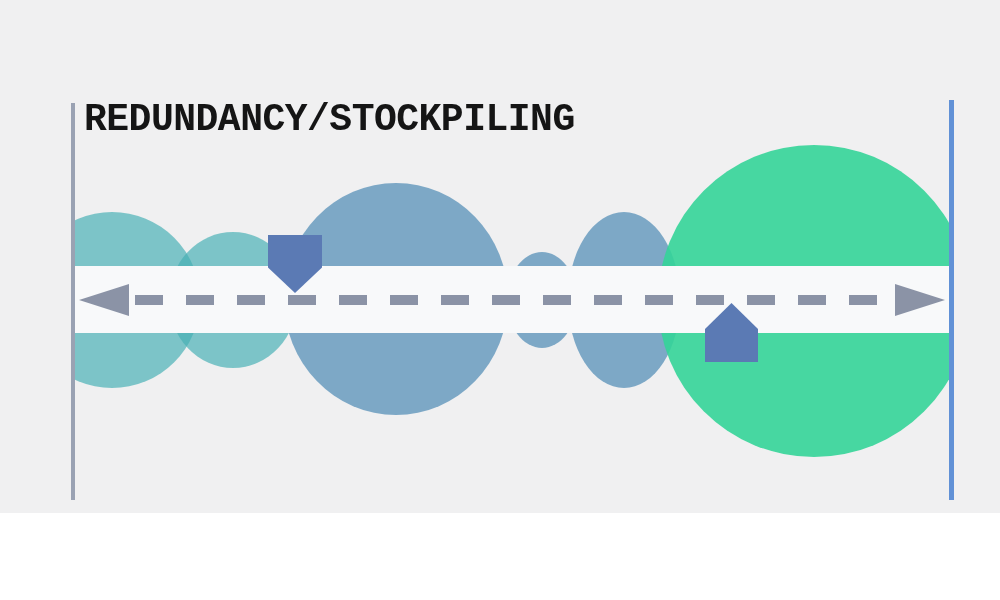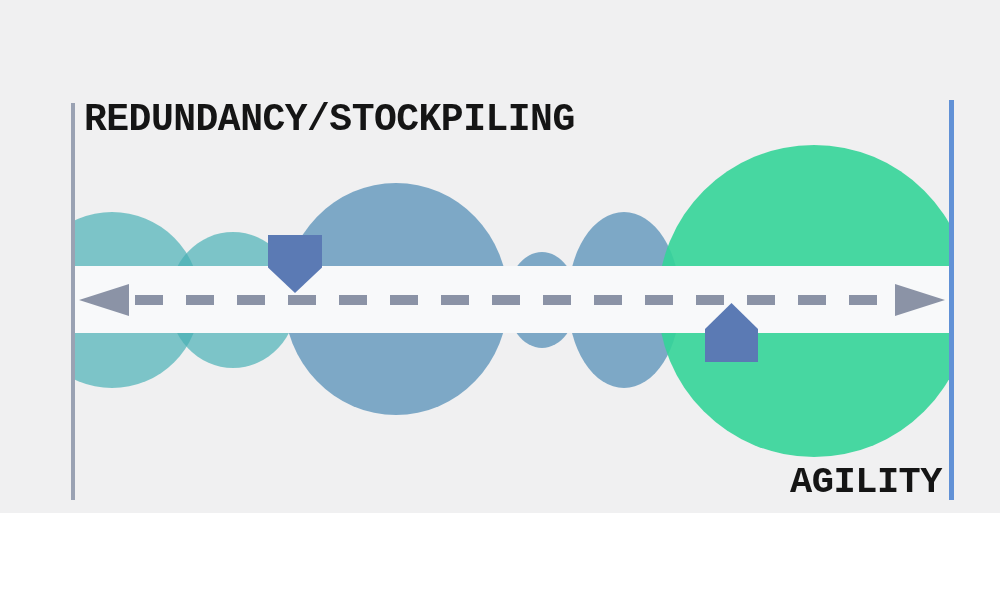--- a/index.html
+++ b/index.html
@@ -56,21 +56,20 @@
 </head>
 <body>
 
 <div class="canvas">
 
   <div class="boundary-line left"></div>
   <div class="boundary-line right"></div>
 
   <div class="label title-left">REDUNDANCY/STOCKPILING</div>
 
-  <div class="label title-right">AGILITY</div>
 
   <div class="stage">
 
     <div id="bubbles">
         <div class="bubble" style="left: -51px; top: 212px; width: 176px; height: 176px; background: rgba(69, 175, 180, 0.68);"></div>
         <div class="bubble" style="left: 94px; top: 232px; width: 128px; height: 136px; background: rgba(69, 175, 180, 0.68);"></div>
         <div class="bubble" style="left: 209px; top: 183px; width: 224px; height: 232px; background: rgba(80, 140, 181, 0.72);"></div>
         <div class="bubble" style="left: 432px; top: 252px; width: 70px; height: 96px; background: rgba(80, 140, 181, 0.72);"></div>
         <div class="bubble" style="left: 493px; top: 212px; width: 112px; height: 176px; background: rgba(80, 140, 181, 0.72);"></div>
         <div class="bubble" style="left: 583px; top: 145px; width: 312px; height: 312px; background: rgba(52, 212, 152, 0.9);"></div>

